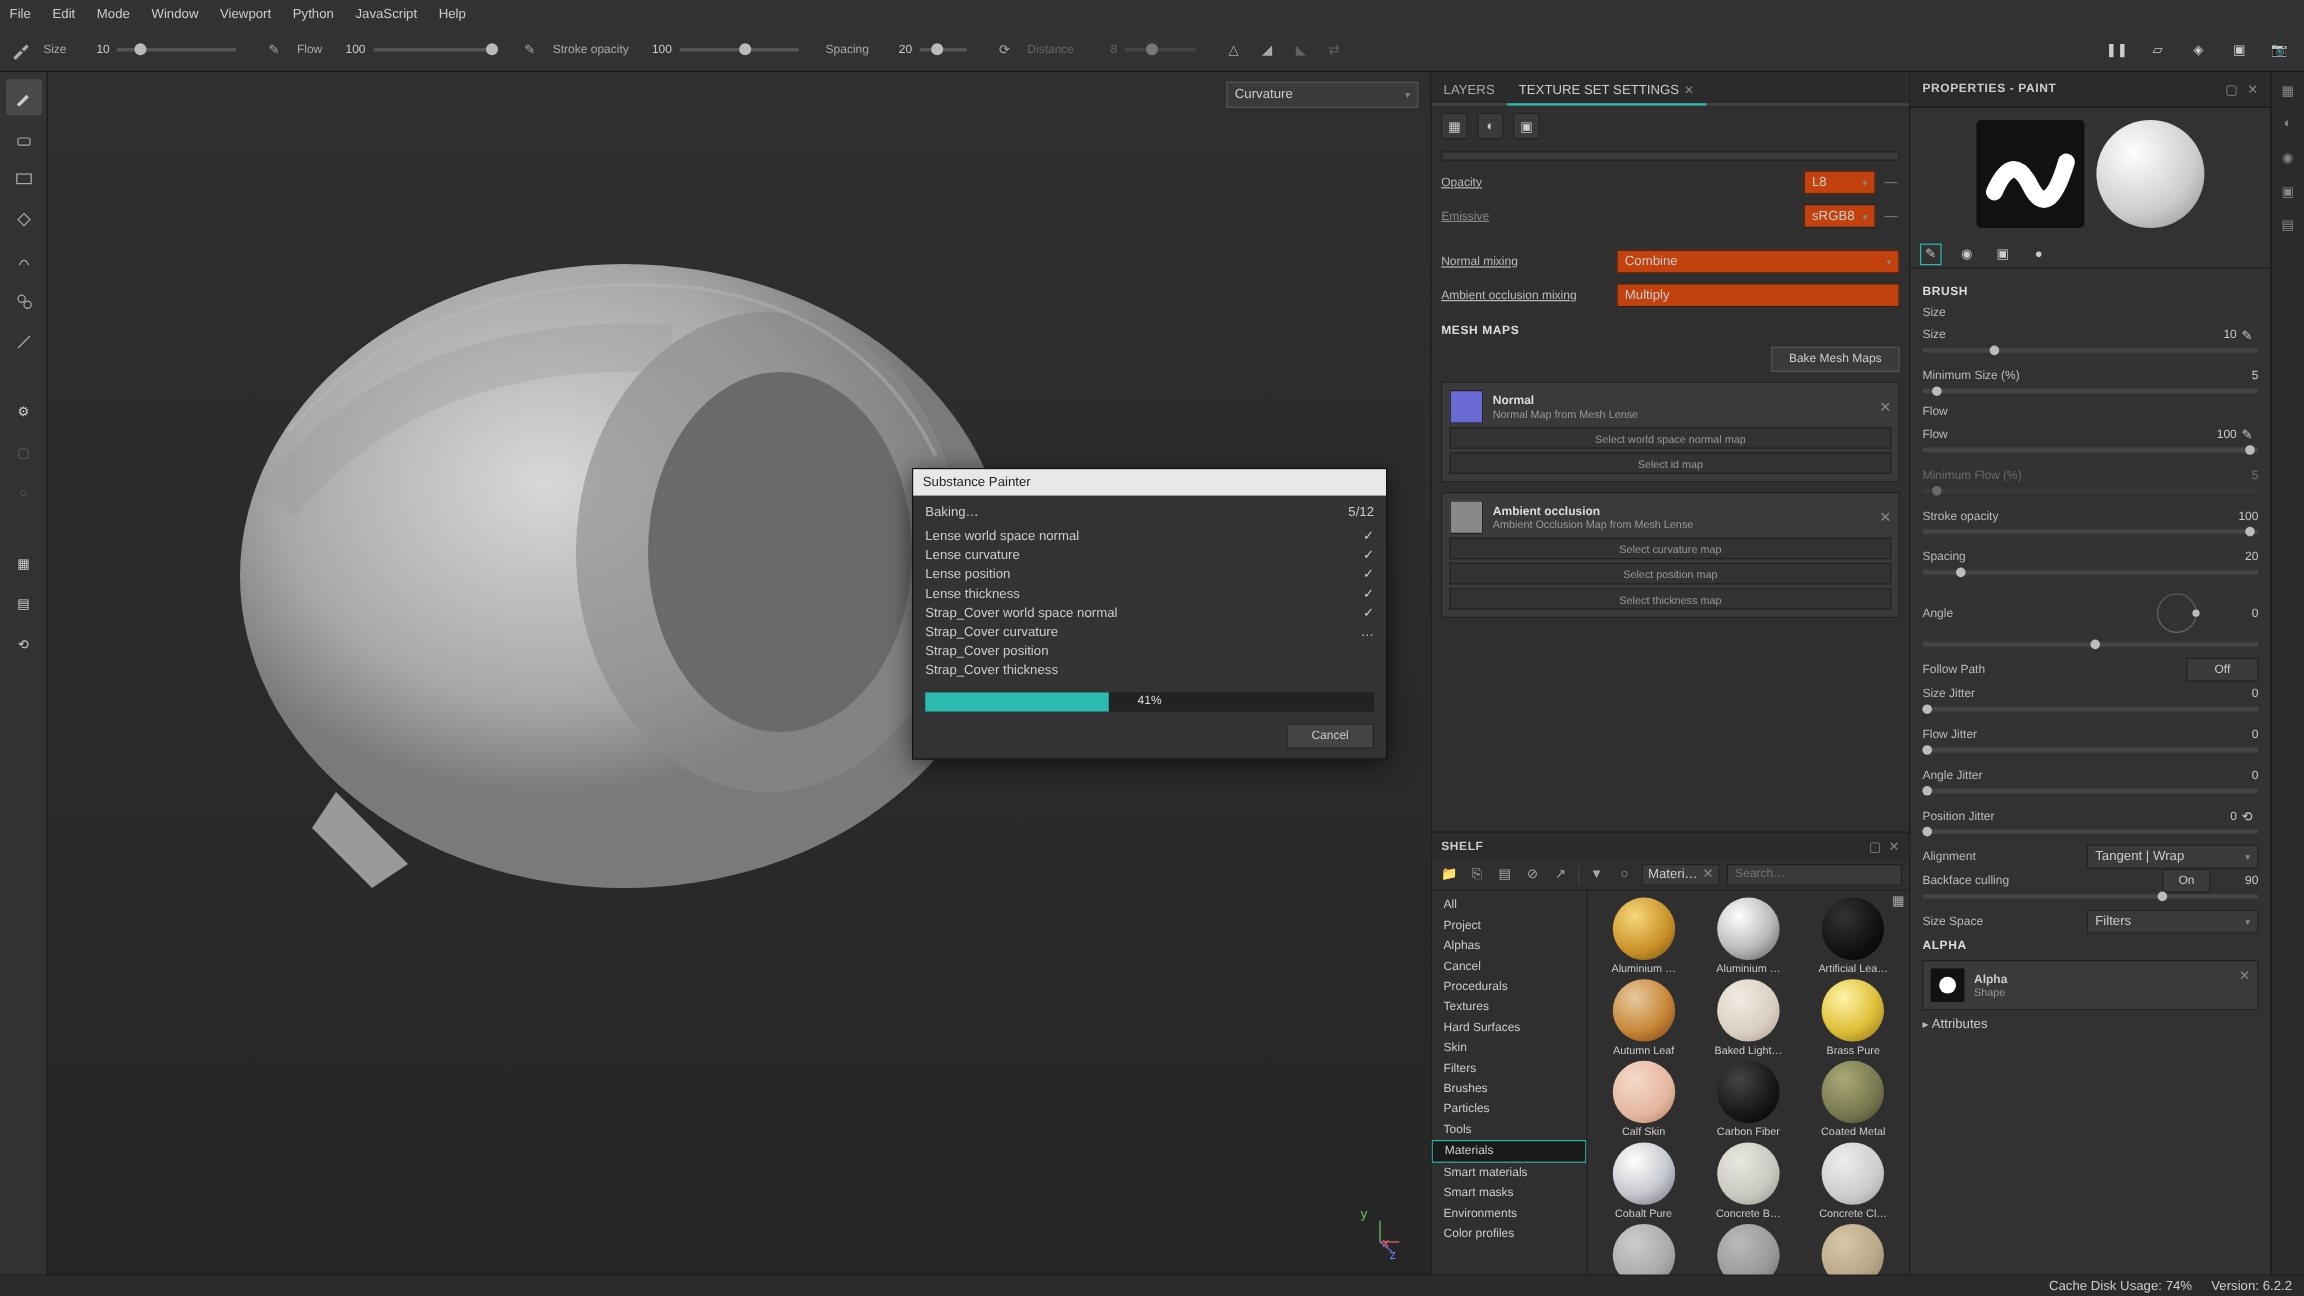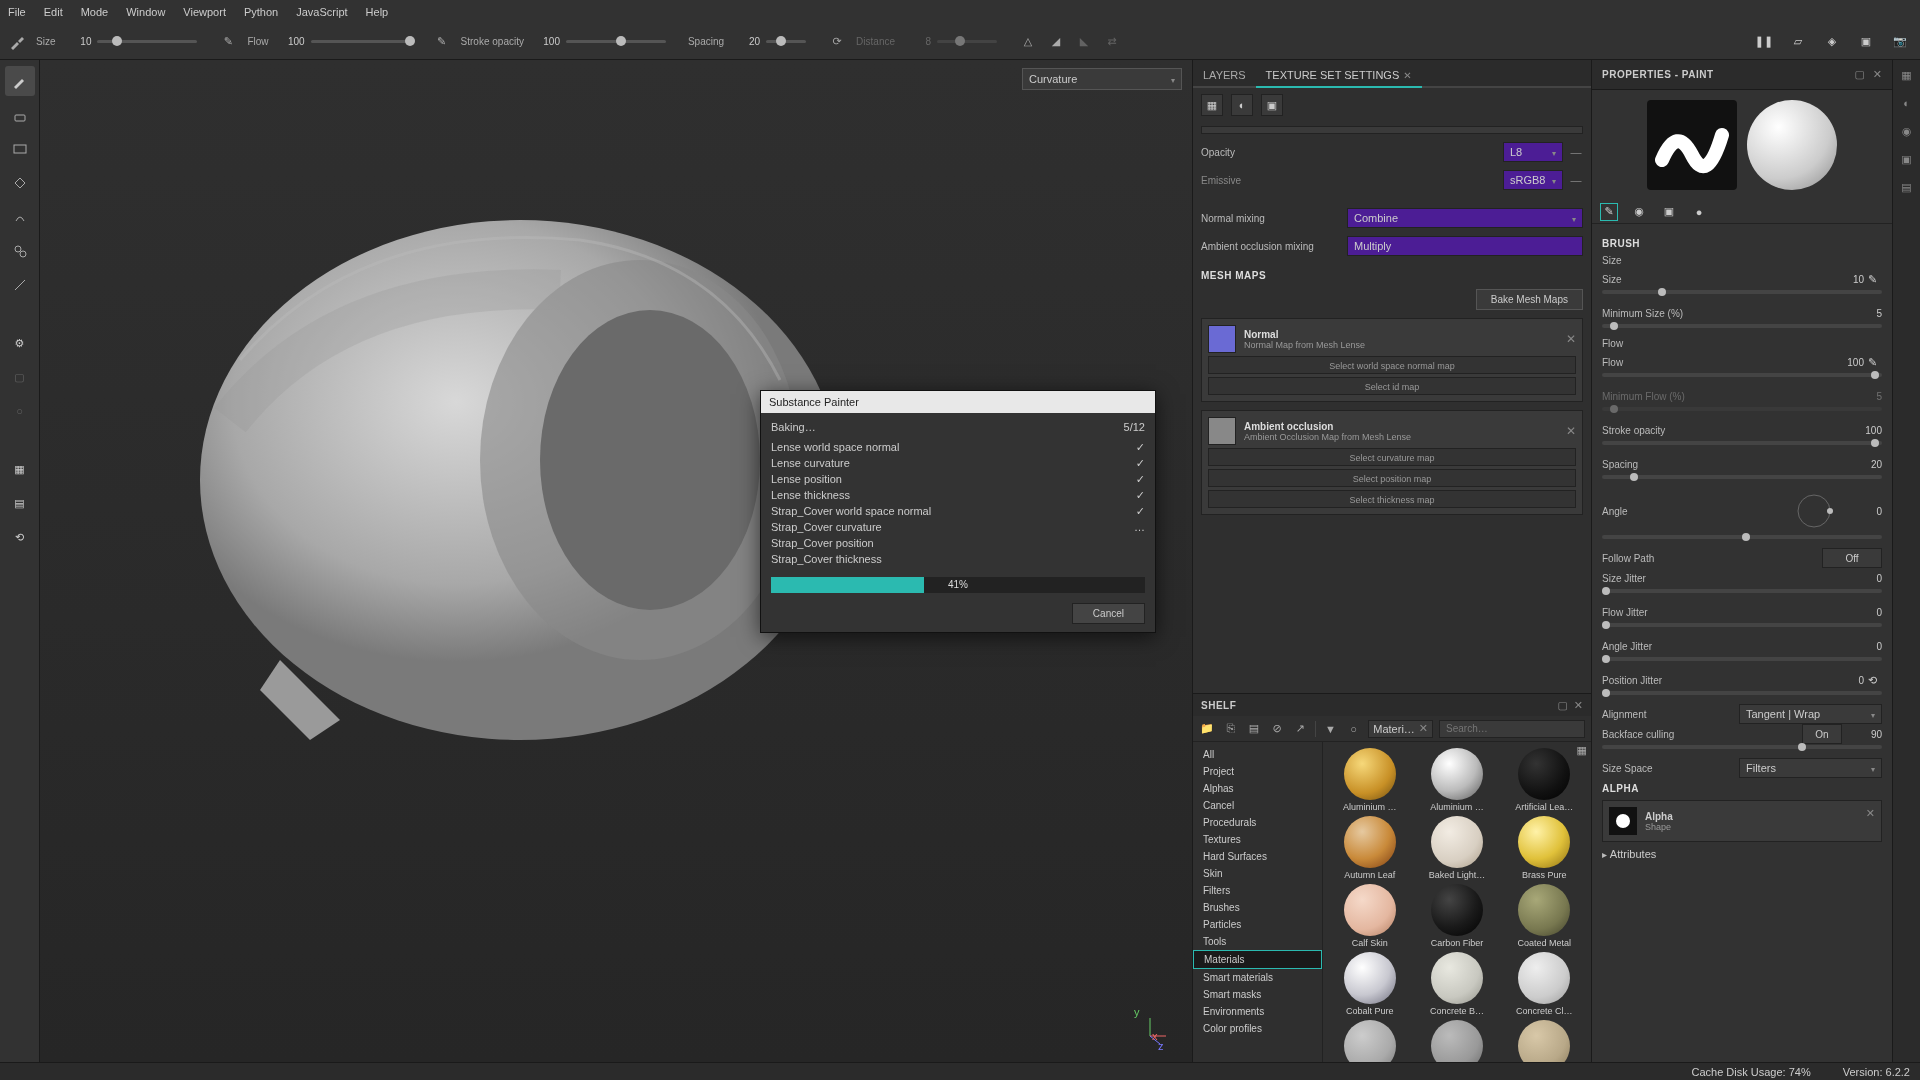--- a/index.html
+++ b/index.html
@@ -44,22 +44,22 @@
 
 
 .mid-panels { width: 400px; background: #2f2f2f; display: flex; flex-direction: column; border-left: 1px solid #1a1a1a; border-right: 1px solid #1a1a1a; }
 .tabs { height: 28px; display: flex; align-items: flex-end; background: #2b2b2b; border-bottom: 2px solid #444; }
 .tab { padding: 5px 10px; color: #aaa; cursor: pointer; }
 .tab.active { color: #fff; border-bottom: 2px solid #2bbab0; margin-bottom: -2px; }
 .tab-close { margin-left: 4px; color: #888; font-size: 10px; }
 .panel-body { flex: 1; overflow: hidden; padding: 6px 8px; display: flex; flex-direction: column; gap: 4px; }
 
 .ts-row { display: flex; align-items: center; height: 24px; gap: 6px; }
-.ts-row .label { flex: 0 0 140px; font-size: 10px; color: #bbb; }
-.ts-row .field { flex: 1; height: 20px; background: #4c1d95; border: 1px solid #222; display: flex; align-items: center; padding: 0 6px; font-size: 10px; justify-content: space-between; }
+.ts-row .label { flex: 0 0 140px; font-size: 10px; color: #bbb; text-decoration: underline; }
+.ts-row .field { flex: 1; height: 20px; background: #c2410c; border: 1px solid #222; display: flex; align-items: center; padding: 0 6px; font-size: 10px; justify-content: space-between; }
 .ts-row .del { width: 14px; text-align: center; color: #888; }
 .ts-icons { display: flex; gap: 8px; margin-bottom: 6px; }
 .ts-icons .ic { width: 22px; height: 22px; background: #3a3a3a; border: 1px solid #222; display: flex; align-items: center; justify-content: center; }
 
 .section-title { font-size: 10px; font-weight: bold; color: #ddd; margin: 8px 0 4px; letter-spacing: 0.5px; }
 .bake-btn { align-self: flex-end; padding: 4px 14px; background: #3a3a3a; border: 1px solid #555; font-size: 10px; margin-bottom: 4px; }
 
 .map-item { background: #3a3a3a; border: 1px solid #222; padding: 6px; margin-bottom: 4px; }
 .map-head { display: flex; align-items: center; gap: 8px; }
 .map-thumb { width: 28px; height: 28px; background: #6a6ad4; border: 1px solid #222; flex-shrink: 0; }
@@ -111,21 +111,21 @@
 .alpha-thumb { width: 28px; height: 28px; background: #111; display: flex; align-items: center; justify-content: center; }
 .alpha-info .n { font-size: 10px; font-weight: bold; }
 .alpha-info .s { font-size: 9px; color: #999; }
 .alpha-x { position: absolute; right: 6px; top: 6px; color: #888; }
 
 
 .right-dock { width: 28px; background: #2b2b2b; display: flex; flex-direction: column; align-items: center; padding-top: 6px; gap: 10px; border-left: 1px solid #1a1a1a; }
 .rd-ic { width: 18px; height: 18px; display: flex; align-items: center; justify-content: center; color: #888; }
 
 
-.statusbar { height: 18px; background: #2b2b2b; border-top: 1px solid #1a1a1a; display: flex; align-items: center; justify-content: flex-end; padding: 0 10px; gap: 32px; font-size: 10px; color: #aaa; }
+.statusbar { height: 18px; background: #2b2b2b; border-top: 1px solid #1a1a1a; display: flex; align-items: center; justify-content: flex-end; padding: 0 10px; gap: 16px; font-size: 10px; color: #aaa; }
 
 
 .dialog { position: absolute; left: 760px; top: 390px; width: 396px; background: #333; border: 1px solid #111; box-shadow: 0 4px 20px rgba(0,0,0,0.6); }
 .dlg-title { height: 22px; background: #e8e8e8; color: #222; display: flex; align-items: center; padding: 0 8px; font-size: 11px; }
 .dlg-body { padding: 8px 10px; }
 .dlg-status { display: flex; justify-content: space-between; margin-bottom: 6px; font-size: 10px; }
 .dlg-list { margin-bottom: 10px; }
 .dlg-item { display: flex; justify-content: space-between; font-size: 10px; line-height: 16px; }
 .dlg-item.done .chk { color: #ccc; }
 .dlg-item.pending { color: #666; }

